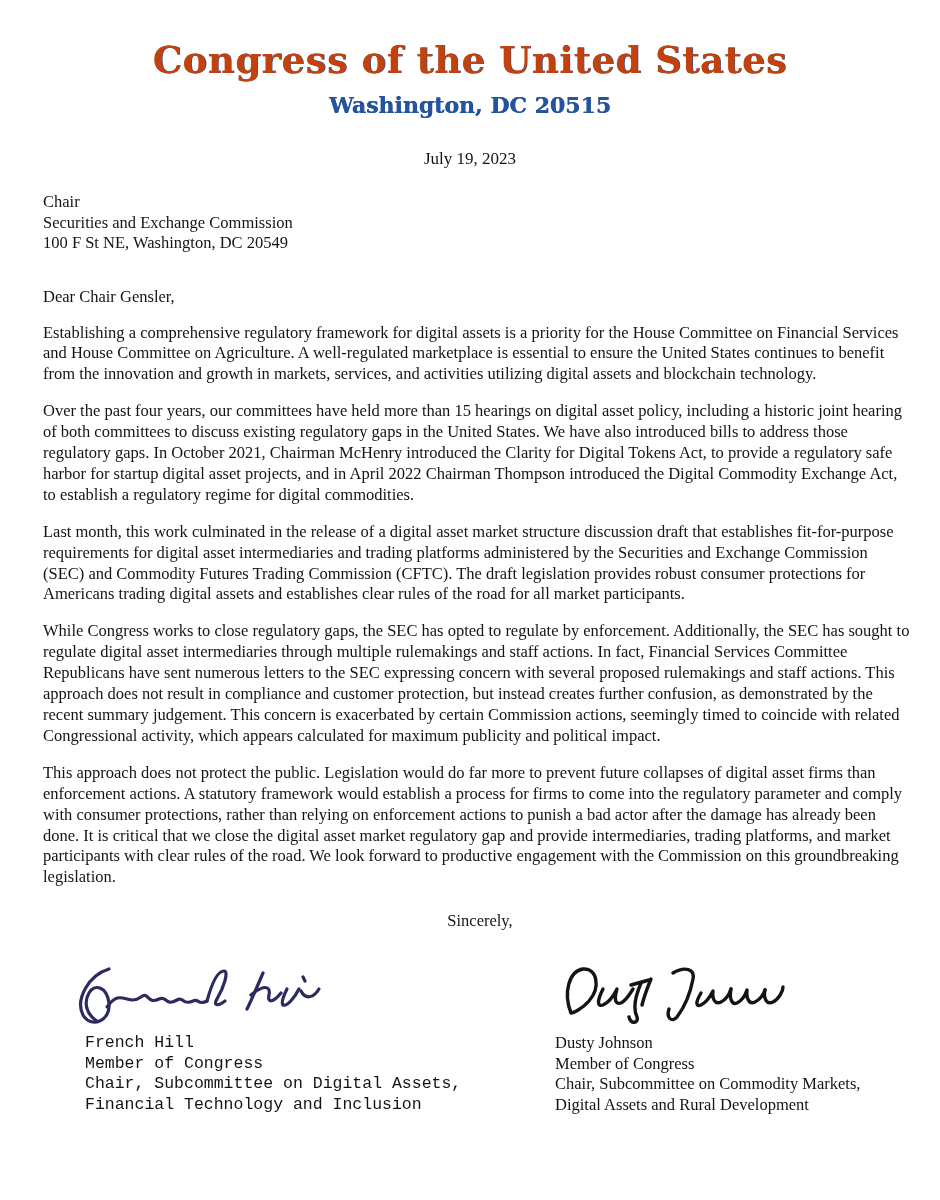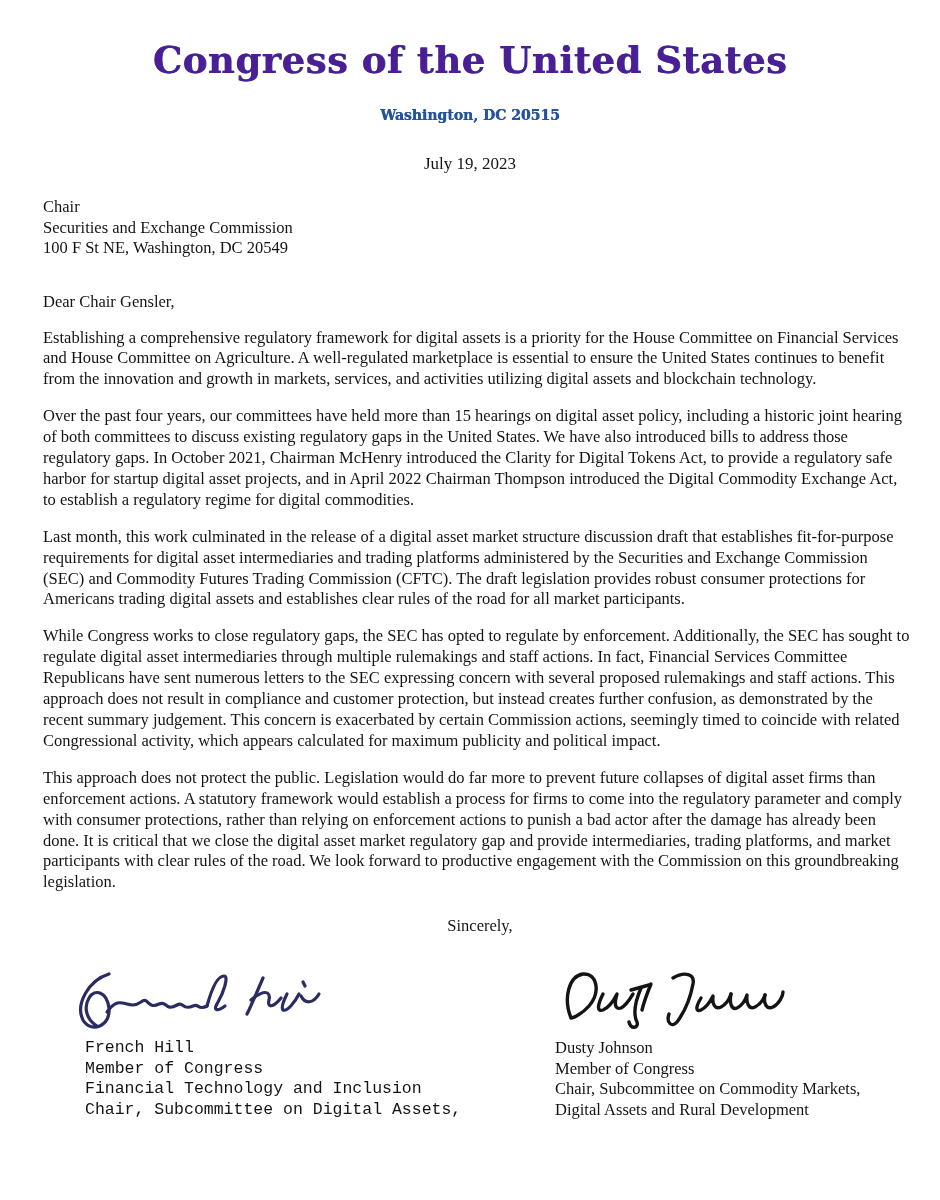--- a/index.html
+++ b/index.html
@@ -12,30 +12,30 @@
     font-family:"Liberation Serif", serif;
     color:#141414;
     overflow:hidden;
   }
   .letterhead { text-align:center; padding-top:42px; }
   .org-title {
     font-family:"DejaVu Serif", serif;
     font-weight:700;
     font-size:37px;
     line-height:1;
-    color:#4c1d95;
+    color:#c2410c;
     letter-spacing:0.5px;
     text-shadow:0.6px 0 0 #24549e;
   }
   .org-city {
     font-family:"DejaVu Serif", serif;
     font-weight:700;
-    font-size:14px;
+    font-size:22px;
     color:#24549e;
-    margin-top:28px;
+    margin-top:13px;
     text-shadow:0.4px 0 0 #24549e;
   }
   .date-line {
     text-align:center;
     margin-top:31px;
     font-size:17px;
   }
   .recipient {
     margin:23px 30px 0 43px;
     font-size:16.5px;
@@ -109,22 +109,22 @@
         <path d="M40,48 C54,28 60,48 74,38 C82,32 80,46 92,40 C100,36 98,48 110,41 C117,37 115,47 126,42 C132,39 131,47 140,42"></path>
         <path d="M140,42 C146,20 152,12 157,12 C162,12 157,28 150,40 C146,46 150,48 158,42"></path>
         <path d="M196,14 C190,28 184,42 180,50"></path>
         <path d="M184,36 C196,26 204,26 202,36 C200,44 206,44 214,34"></path>
         <path d="M220,30 C216,38 214,44 216,46 C220,48 228,38 232,30"></path>
         <path d="M236,18 L238,22"></path>
         <path d="M234,32 C238,40 246,40 252,30"></path>
       </svg>
       <div class="sig-name">French Hill</div>
       <div class="sig-title">Member of Congress</div>
+      <div class="sig-title">Chair, Subcommittee on Digital Assets,</div>
       <div class="sig-title">Financial Technology and Inclusion</div>
-      <div class="sig-title">Chair, Subcommittee on Digital Assets,</div>
     </div>
 
     <div class="sig-col-right">
       <svg class="sig-art sig-right" width="250" height="72" viewBox="0 0 250 72" aria-hidden="true">
         <path d="M16,54 C8,34 14,12 28,10 C42,9 46,28 34,42 C27,50 18,54 16,54"></path>
         <path d="M48,30 C42,42 42,48 48,46 C55,43 60,34 62,30 C59,40 60,46 66,44 C72,41 76,33 78,30"></path>
         <path d="M86,24 C80,38 78,50 82,58 C84,64 76,66 74,58"></path>
         <path d="M96,20 C91,32 88,42 87,46"></path>
         <path d="M76,26 L94,21"></path>
         <path d="M118,14 C130,7 140,10 138,20 C135,36 128,50 122,58 C117,64 111,59 114,50"></path>

